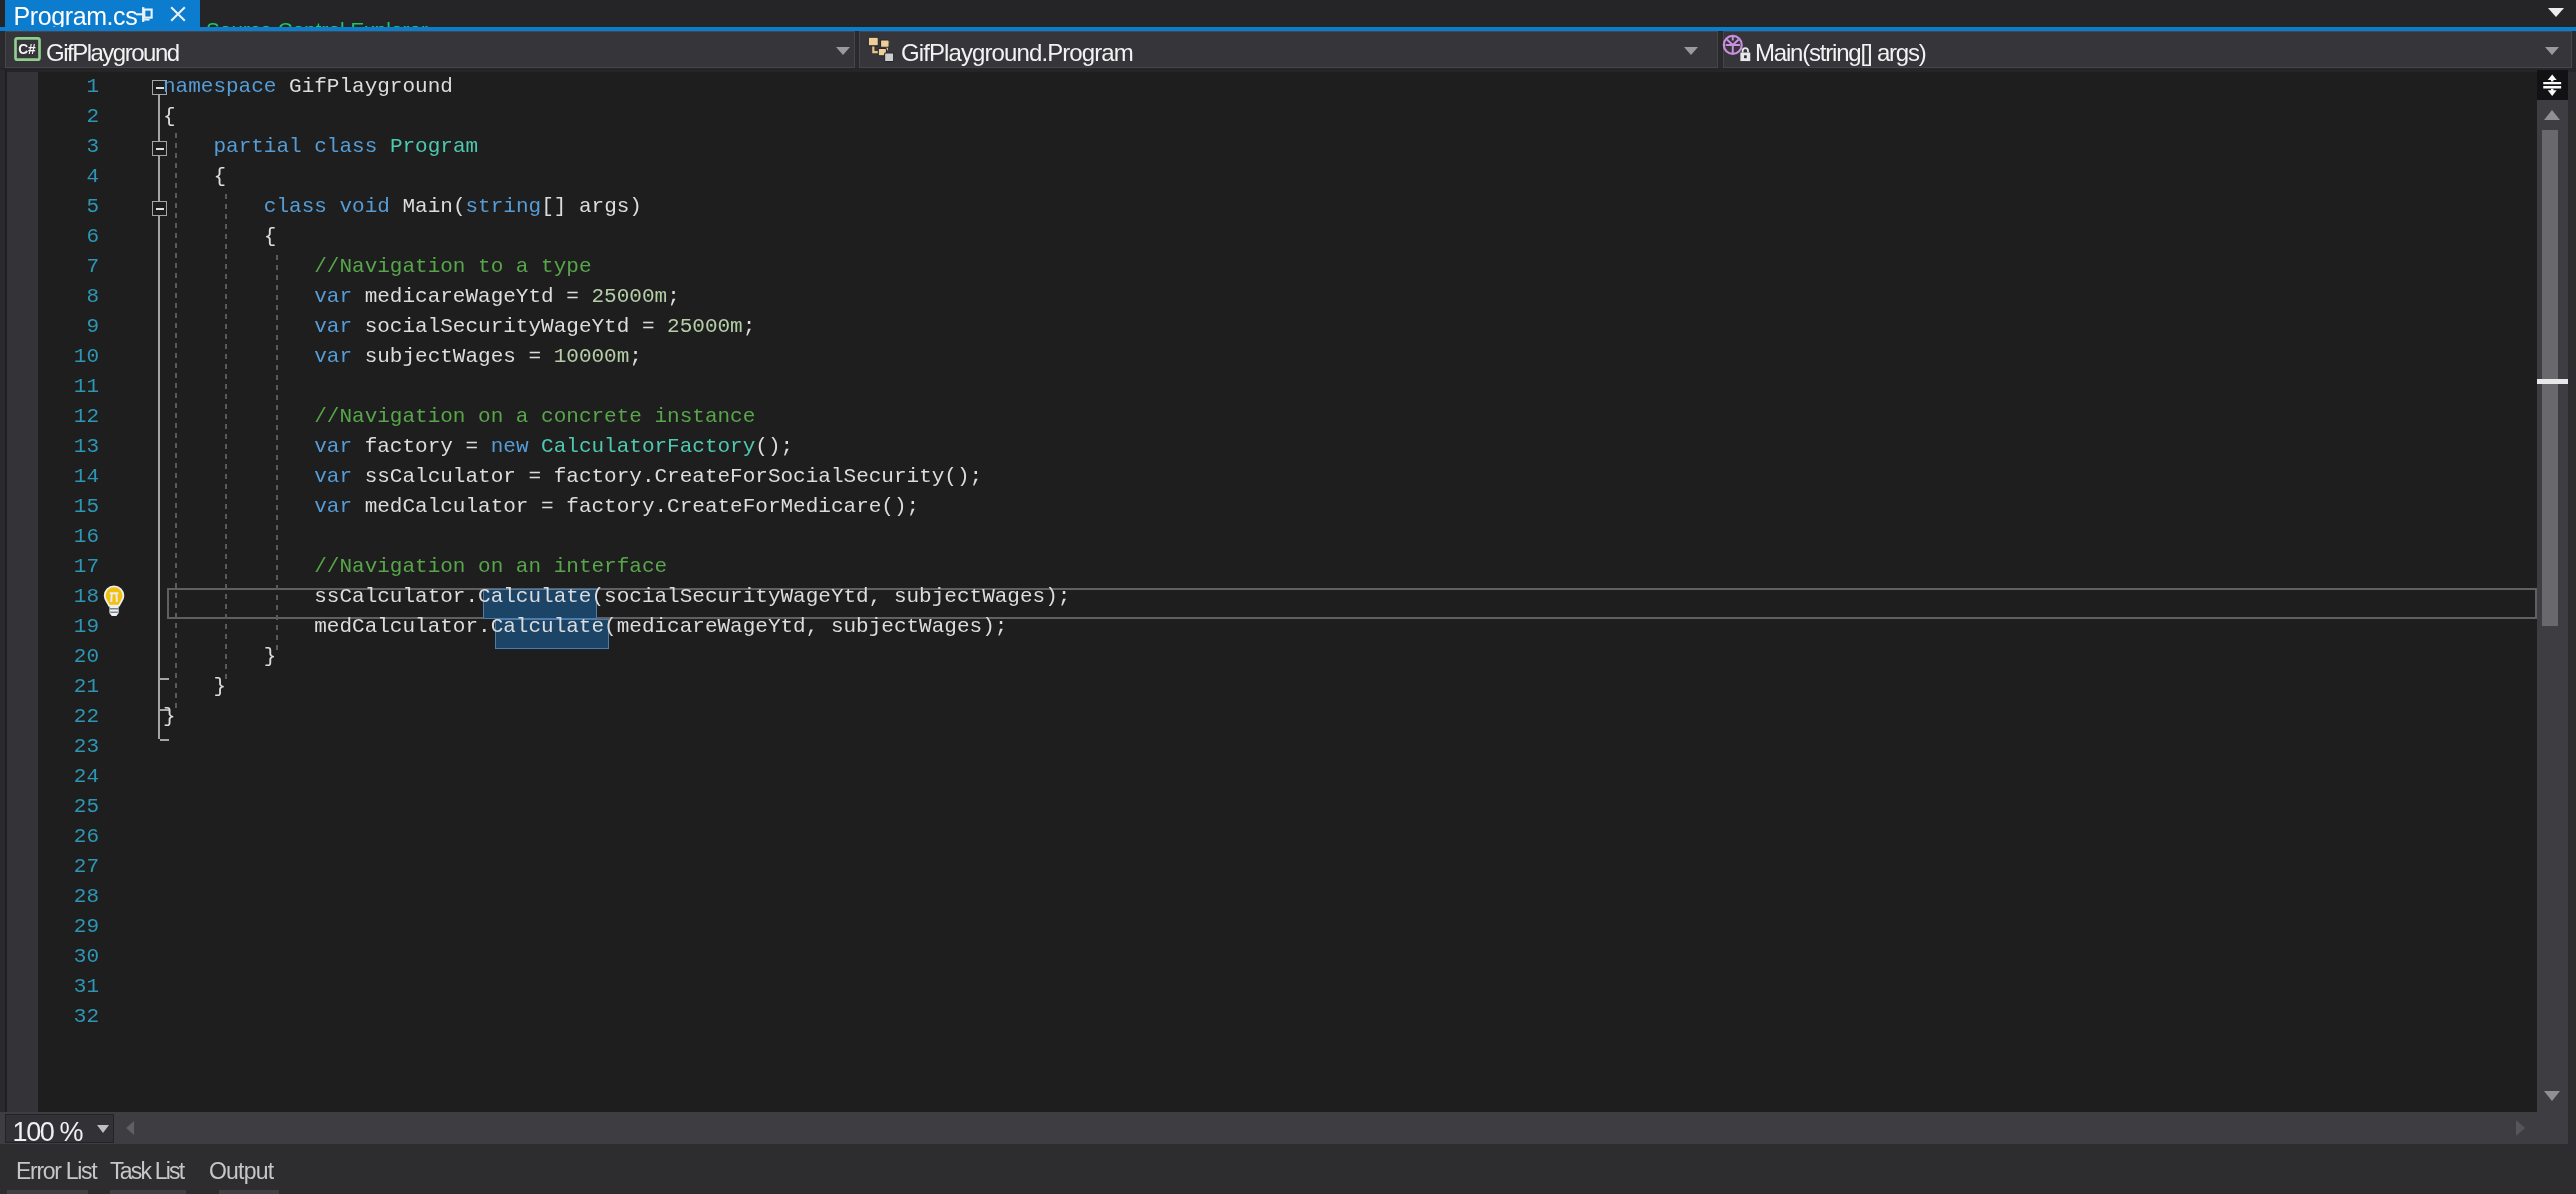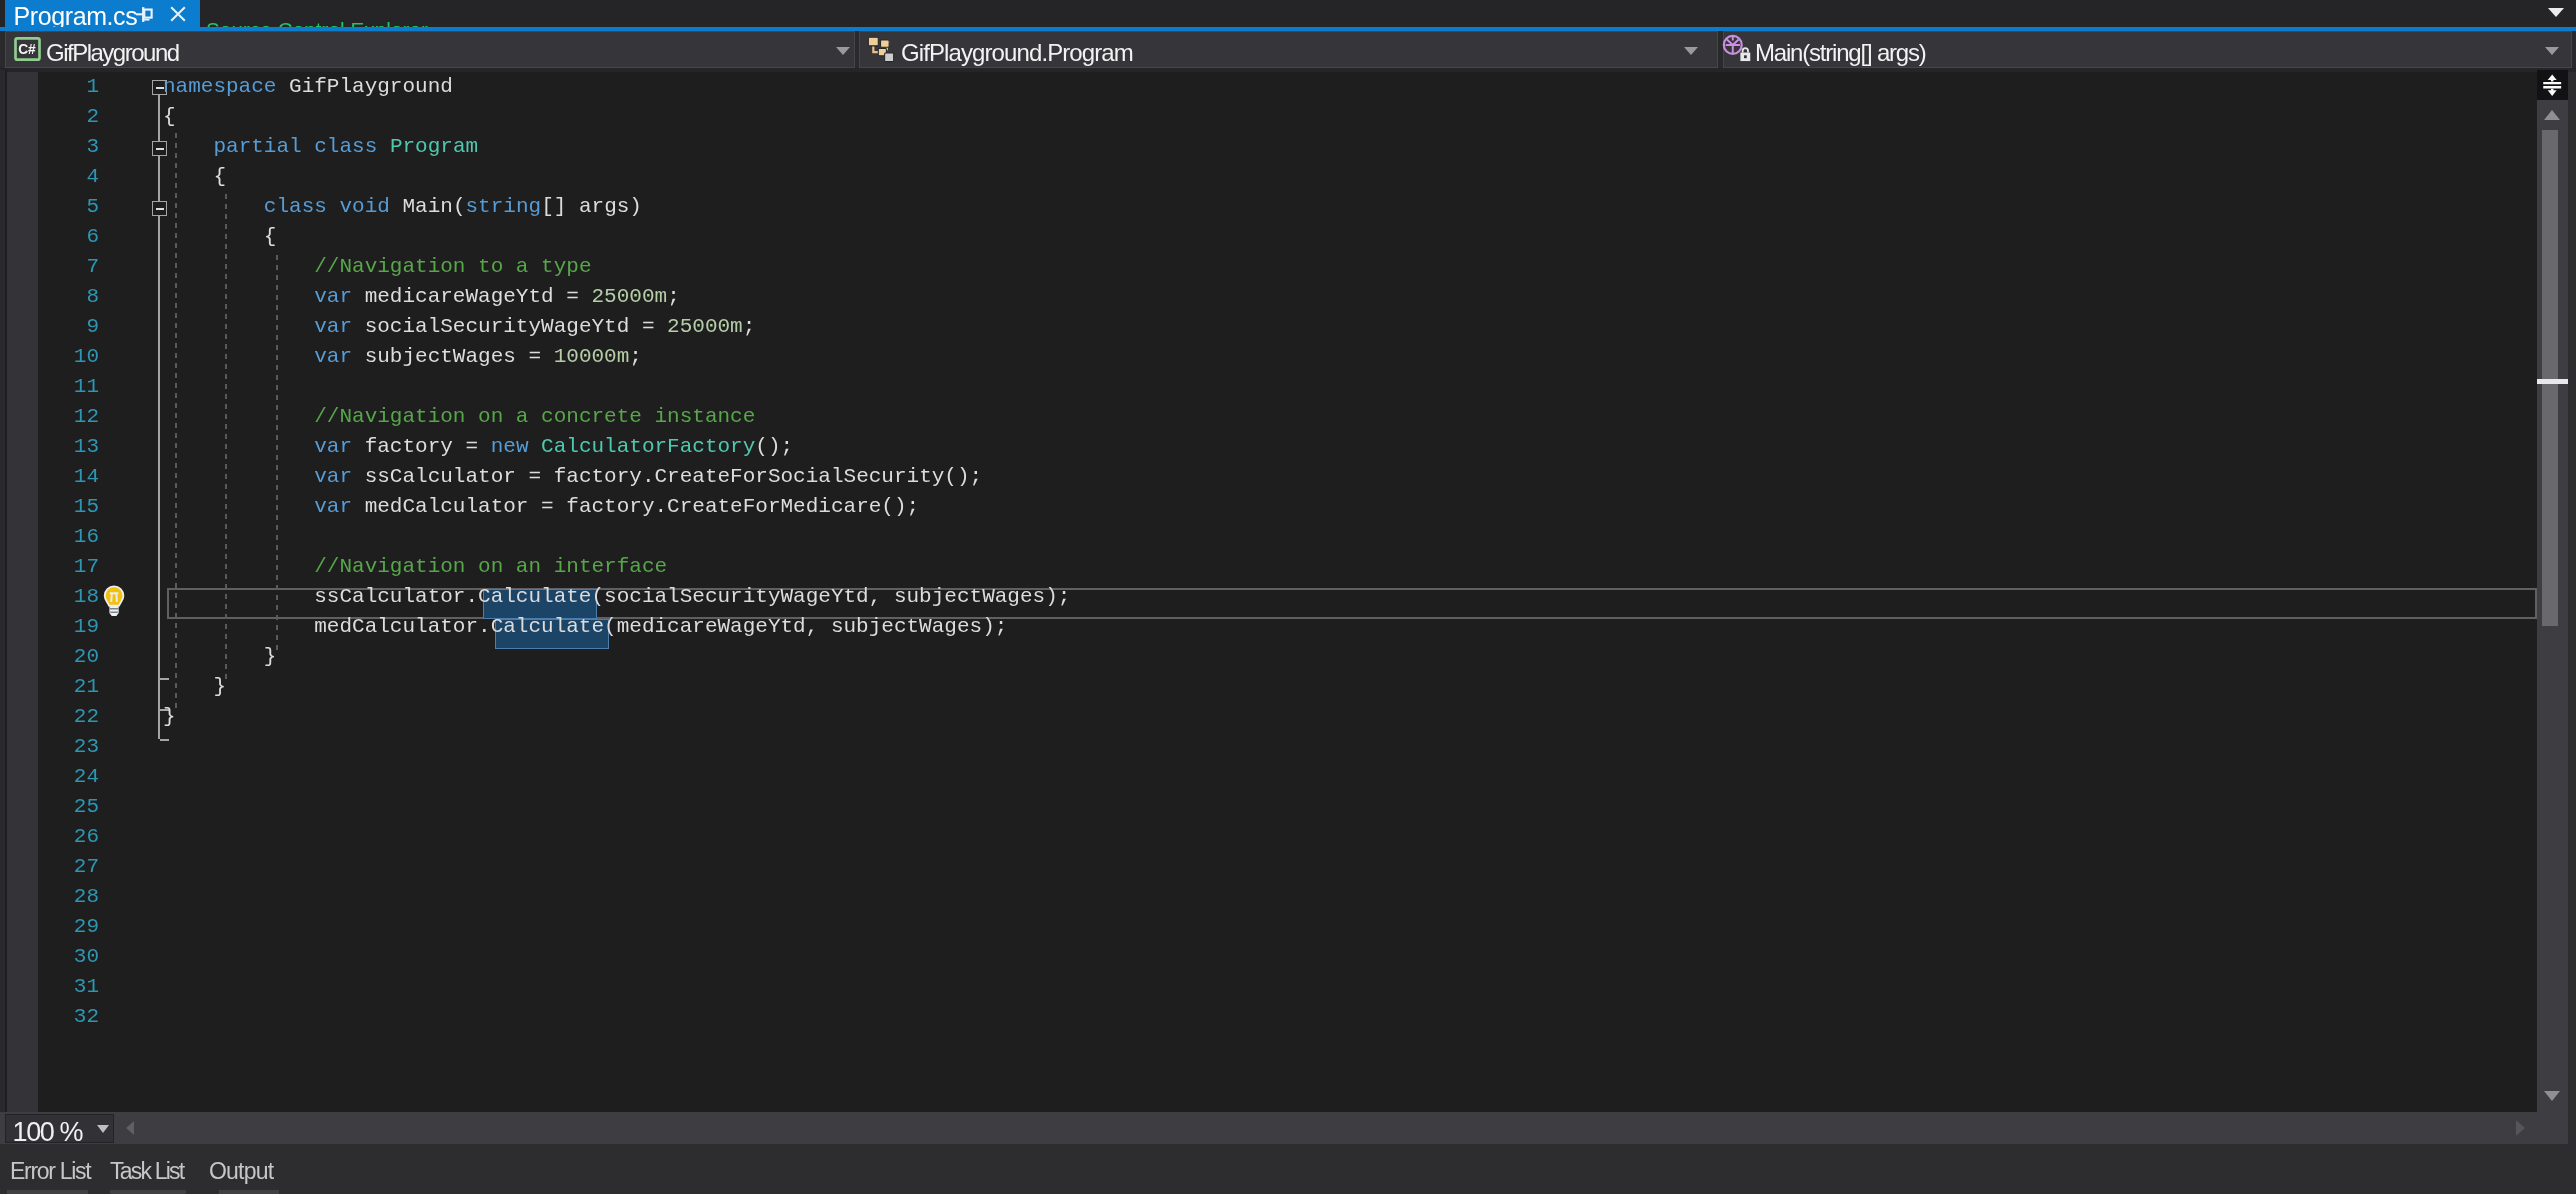--- a/index.html
+++ b/index.html
@@ -206,19 +206,19 @@
 <div class="abs" id="redge"></div>
 
 <div class="abs" id="hrow"></div>
 <div class="abs" id="zoombox"></div>
 <div class="abs" id="zoomtext">100 %</div>
 <div class="abs tri" id="zoomarr"></div>
 <div class="abs tri" id="hleft"></div>
 <div class="abs tri" id="hright"></div>
 
 <div class="abs" id="status"></div>
-<div class="stext" style="left:10px;letter-spacing:-1.3px">Error List</div>
+<div class="stext" style="left:16px;letter-spacing:-1.3px">Error List</div>
 <div class="stext" style="left:110px;letter-spacing:-1.8px">Task List</div>
 <div class="stext" style="left:209px;letter-spacing:-0.8px">Output</div>
 <div class="sbar" style="left:7.2px;width:81px"></div>
 <div class="sbar" style="left:110px;width:76px"></div>
 <div class="sbar" style="left:219px;width:60px"></div>
 
 
 </body></html>

